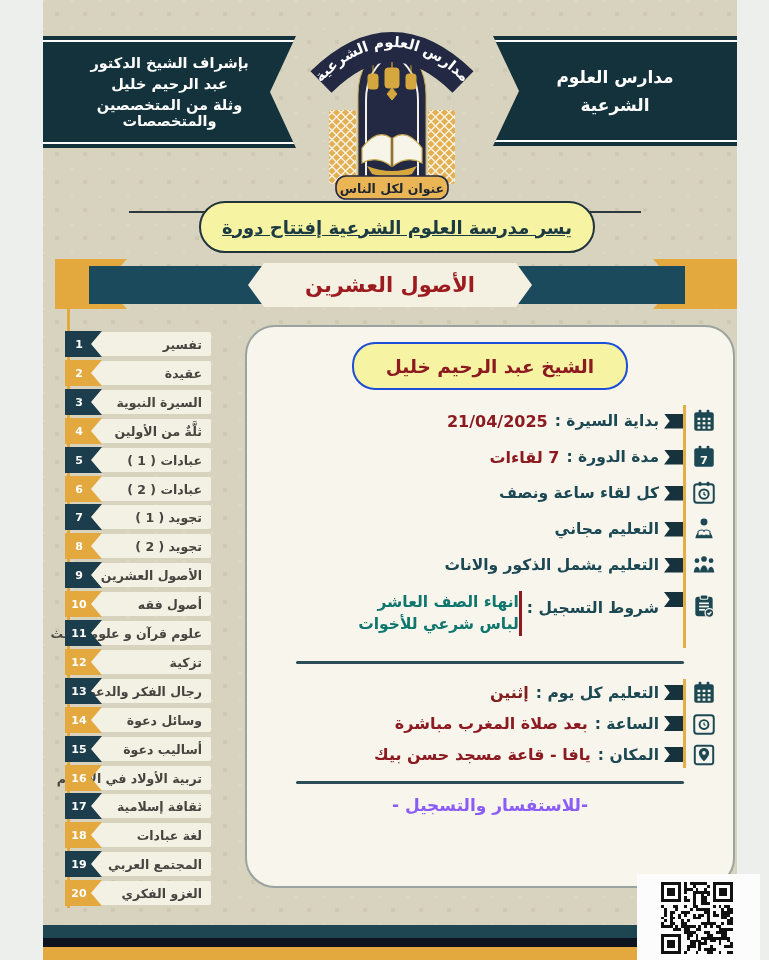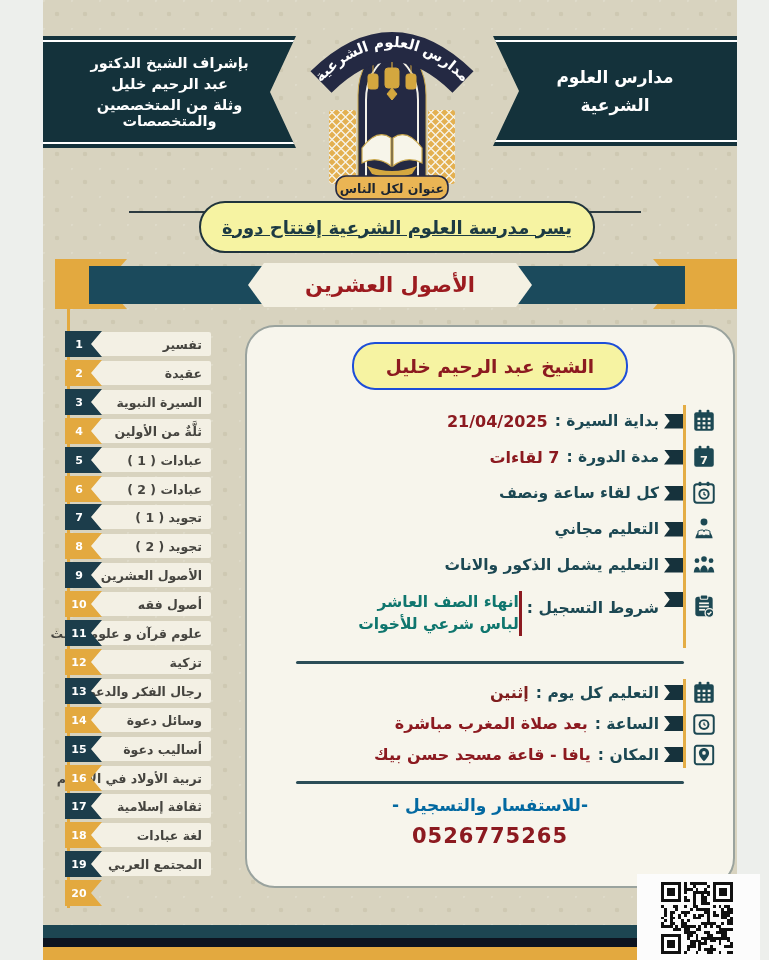--- a/index.html
+++ b/index.html
@@ -96,21 +96,21 @@
   .lbl{color:#1c4853;font-weight:bold;font-size:15.5px;white-space:nowrap;}
   .val{color:#8c1a20;font-weight:bold;font-size:16px;margin-right:7px;white-space:nowrap;}
   .val-navy{color:#7f1d1d;}
   .drow.tall{align-items:flex-start;padding-top:3px;min-height:64px;}
   .drow.tall .ic,.drow.tall .marker{margin-top:6px;}
   .cond{
     border-right:3px solid #8c1a20;padding-right:0;margin-right:5px;
     color:#0f766e;font-weight:bold;font-size:15.5px;line-height:1.45;text-align:right;
   }
   .divider{width:388px;height:3px;background:#2b4d57;border-radius:2px;margin:11px auto;}
-  .contact-title{direction:rtl;text-align:center;color:#0369a1;font-weight:bold;font-size:17px;margin-top:10px;}
+  .contact-title{direction:rtl;text-align:center;color:#8b5cf6;font-weight:bold;font-size:17px;margin-top:10px;}
   .phone{direction:ltr;text-align:center;color:#8c1a20;font-weight:bold;font-size:21px;letter-spacing:1px;margin-top:9px;}
   
   .stripe{position:absolute;left:0;width:100%;}
   .stripe-teal{top:925px;height:13px;background:#1d4652;}
   .stripe-navy{top:938px;height:9px;background:#0d1420;}
   .stripe-gold{top:947px;height:13px;background:#e3a93f;}
   .qr-box{position:absolute;left:637px;top:874px;width:123px;height:86px;background:#fcfcfc;}
   .qr-box svg{position:absolute;left:24px;top:8px;width:72px;height:72px;}
 </style>
 </head>
@@ -312,20 +312,24 @@
       <div class="sflag c-gold">18</div>
     </div>
   <div class="srow" style="top:851px">
       <div class="sbar">
         <span class="stext">المجتمع العربي</span>
         <span class="stick t-dark"></span>
       </div>
       <div class="sflag c-dark">19</div>
     </div>
   <div class="srow" style="top:880px">
+      <div class="sbar">
+        <span class="stext">الغزو الفكري</span>
+        <span class="stick t-gold"></span>
+      </div>
       <div class="sflag c-gold">20</div>
     </div>
 
   <div class="card">
     <div class="pill-sheikh">الشيخ عبد الرحيم خليل</div>
 
     <div class="rows">
       <div class="goldline"></div>
 
       <div class="drow">
@@ -484,21 +488,20 @@
         </span>
         <span class="marker"></span>
         <span class="lbl">المكان :</span>
         <span class="val">يافا - قاعة مسجد حسن بيك</span>
       </div>
     </div>
 
     <div class="divider"></div>
 
     <div class="contact-title">-للاستفسار والتسجيل -</div>
-    <div class="phone">0526775265</div>
   </div>
 
   <div class="stripe stripe-teal"></div>
   <div class="stripe stripe-navy"></div>
   <div class="stripe stripe-gold"></div>
 </div>
 
 <div class="qr-box">
   <svg id="qr" viewBox="0 0 25 25" shape-rendering="crispEdges">
       <rect x="8" y="0" width="1" height="1" fill="#111"></rect>

